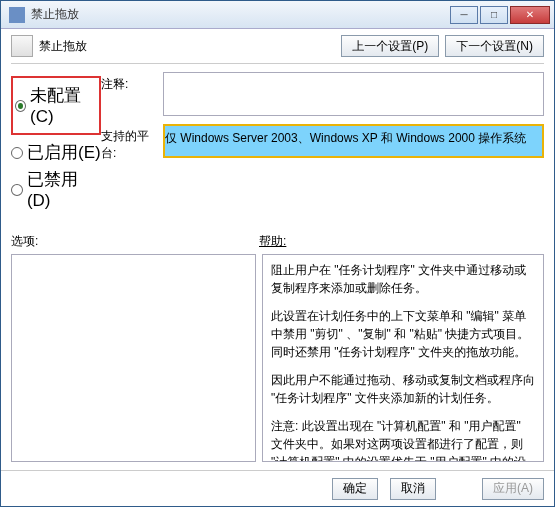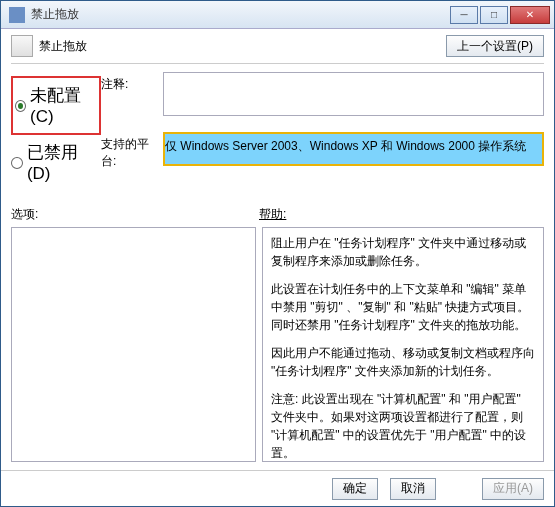--- a/index.html
+++ b/index.html
@@ -18,21 +18,21 @@
   .btn { height:22px; padding:0 10px; border:1px solid #8a9aab; background:linear-gradient(#fdfdfd,#e4e9ef); font-size:12px; display:flex; align-items:center; }
   .btn.disabled { color:#999;margin-left:34px; }
   .hr { height:1px; background:#ccc; margin:2px 0 8px 0;}
   .midrow { display:flex; }
   .radiocol { width:90px; padding-top:4px;}
   .radiobox { border:2px solid #d33; padding:2px 2px; margin-bottom:6px;}
   .radioitem { display:flex; align-items:center; gap:4px; margin:4px 0; font-size:17px;}
   .radio { width:12px; height:12px; border-radius:50%; border:1px solid #666; display:inline-block; position:relative;}
   .radio.checked::after { content:""; position:absolute; inset:2px; border-radius:50%; background:#2a7a2a;}
   .fieldscol { flex:1; }
-  .fieldrow { display:flex; align-items:flex-start; margin-bottom:16px;}
+  .fieldrow { display:flex; align-items:flex-start; margin-bottom:8px;}
   .flabel { width:62px; padding-top:4px;}
   .textarea { flex:1; height:44px; border:1px solid #aab; background:#fff; resize:none; padding:2px 4px; font-family:inherit; font-size:12px;}
   .platformrow { display:flex; }
   .platformbox { flex:1; border:2px solid #eab308; background:#7dd3fc; padding:4px 0; height:34px; overflow:hidden;}
   .sub { display:flex; margin-top:18px;}
   .sublabel { width:248px; }
   .helplabel { flex:1;text-decoration:underline;}
   .lowrow { display:flex; gap:6px; flex:1; min-height:0; margin-top:4px;}
   .optionbox { width:245px; border:1px solid #aab; background:#fff;}
   .helpbox { flex:1; border:1px solid #aab; background:#fff; padding:6px 8px; overflow:auto; line-height:1.5;}
@@ -52,32 +52,37 @@
       <div class="winbtn close">✕</div>
     </div>
   </div>
 
   <div class="content">
     <div class="hdrrow">
       <span class="hicon"></span>
       <span>禁止拖放</span>
       <div class="navbtns">
         <button class="btn">上一个设置(P)</button>
+        <button class="btn">下一个设置(N)</button>
       </div>
     </div>
     <div class="hr"></div>
 
     <div class="midrow">
       <div class="radiocol">
         <div class="radiobox">
           <label class="radioitem">
             <span class="radio checked"></span>
             <span>未配置(C)</span>
           </label>
         </div>
+        <label class="radioitem">
+          <span class="radio"></span>
+          <span>已启用(E)</span>
+        </label>
         <label class="radioitem">
           <span class="radio"></span>
           <span>已禁用(D)</span>
         </label>
       </div>
 
       <div class="fieldscol">
         <div class="fieldrow">
           <span class="flabel">注释:</span>
           <textarea class="textarea" style=""></textarea>

